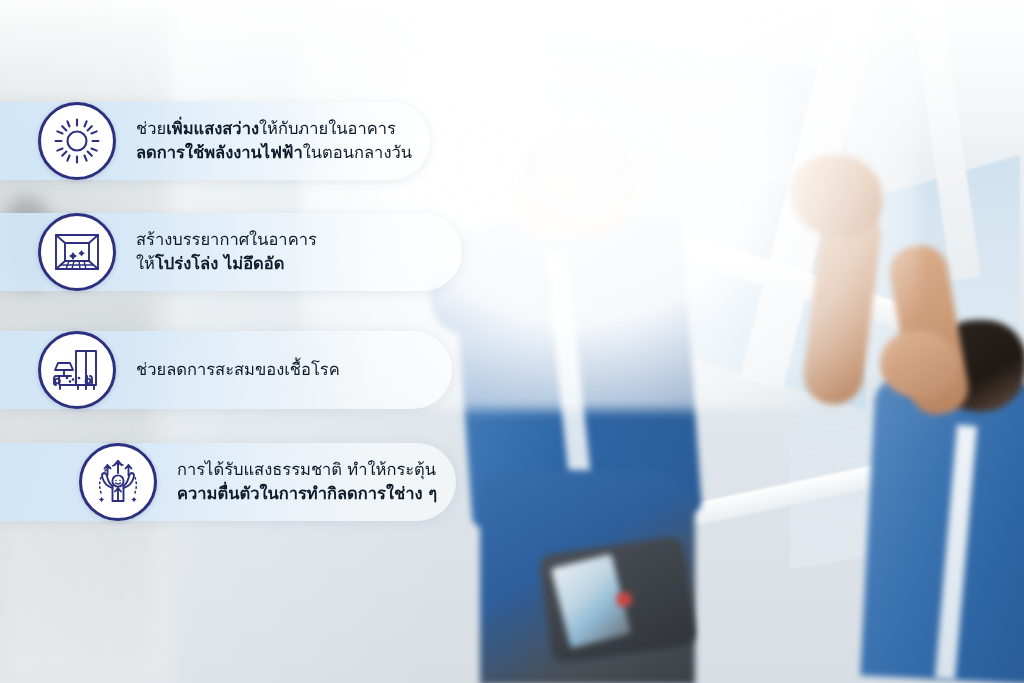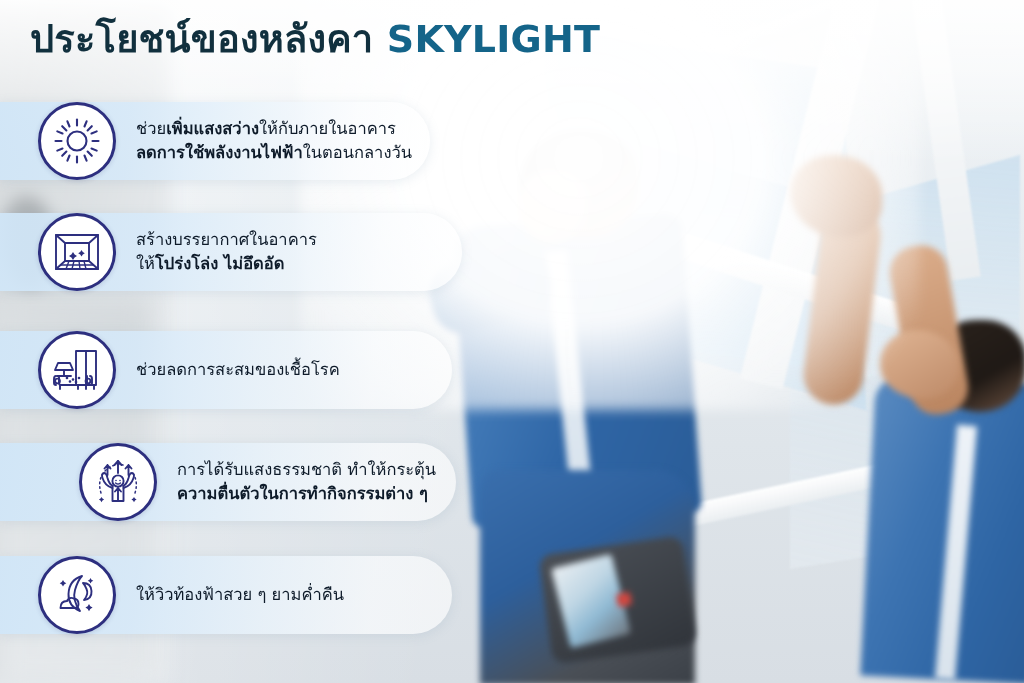--- a/index.html
+++ b/index.html
@@ -317,23 +317,20 @@
     <div class="worker w2-body"></div>
     <div class="worker w2-stripe"></div>
     <div class="worker w2-head"></div>
     <div class="worker w2-arm"></div>
     <div class="worker w2-hand"></div>
 
     <div class="ph-glow"></div>
     <div class="ph-haze"></div>
   </div>
 
-  <div class="title">
-    <span class="th">ประโยชน์ของหลังคา </span><span class="en">SKYLIGHT</span>
-  </div>
 
   <div class="benefit b1">
     <div class="pill"></div>
     <div class="icon-badge">
       <svg width="50" height="50" viewBox="0 0 50 50" fill="none" stroke="#2d2f7f" stroke-width="1.9" stroke-linejoin="round" stroke-linecap="round">
         <path d="M4 8 L46 8 L46 42 L4 42 Z"></path>
         <path d="M13 16 L37 16 L37 34 L13 34 Z"></path>
         <line x1="4" y1="8" x2="13" y2="16"></line>
         <line x1="46" y1="8" x2="37" y2="16"></line>
         <line x1="4" y1="42" x2="13" y2="34"></line>
@@ -450,38 +447,19 @@
         </g>
         <path d="M8.5 40 l1 1.6 1.6 1 -1.6 1 -1 1.6 -1 -1.6 -1.6 -1 1.6 -1 z" fill="#2d2f7f" stroke="none"></path>
         <path d="M41 40 l1 1.6 1.6 1 -1.6 1 -1 1.6 -1 -1.6 -1.6 -1 1.6 -1 z" fill="#2d2f7f" stroke="none"></path>
       </svg>
     </div>
     <div class="benefit-text">
       <div>
         <span class="r">การได้รับแสงธรรมชาติ ทำให้กระตุ้น</span>
       </div>
       <div>
-        <span class="b">ความตื่นตัวในการทำกิจกรรมต่าง ๆ</span>
+        <span class="b">ความตื่นตัวในการทำกิลดการใช่าง ๆ</span>
       </div>
     </div>
   </div>
 
-  <div class="benefit b4">
-    <div class="pill"></div>
-    <div class="icon-badge">
-      <svg width="50" height="50" viewBox="0 0 50 50" fill="none" stroke="#2d2f7f" stroke-width="1.9" stroke-linejoin="round" stroke-linecap="round">
-        <path d="M30 6 Q17 10 16.5 24 Q16 36 28 41 Q20 30 23 20 Q26 10 30 6 Z"></path>
-        <path d="M31 13 Q39 13 39.5 21 Q40 29 32 30 Q37 24 34.5 19 Q33 15 31 13 Z"></path>
-        <path d="M8.5 38 Q8.5 31 15 31 Q17 26.5 22 28.5 Q26.5 29 26.5 34 Q26.5 38 22.5 38 Z"></path>
-        <line x1="9" y1="38" x2="25" y2="38"></line>
-        <path d="M11 10 l1.2 2.1 2.1 1.2 -2.1 1.2 -1.2 2.1 -1.2 -2.1 -2.1 -1.2 2.1 -1.2 z" fill="#2d2f7f" stroke="none"></path>
-        <path d="M38.5 8 l1 1.8 1.8 1 -1.8 1 -1 1.8 -1 -1.8 -1.8 -1 1.8 -1 z" fill="#2d2f7f" stroke="none"></path>
-        <path d="M37 34 l1.3 2.3 2.3 1.3 -2.3 1.3 -1.3 2.3 -1.3 -2.3 -2.3 -1.3 2.3 -1.3 z" fill="#2d2f7f" stroke="none"></path>
-      </svg>
-    </div>
-    <div class="benefit-text">
-      <div>
-        <span class="r">ให้วิวท้องฟ้าสวย ๆ ยามค่ำคืน</span>
-      </div>
-    </div>
-  </div>
 
 </div>
 
 </body></html>

